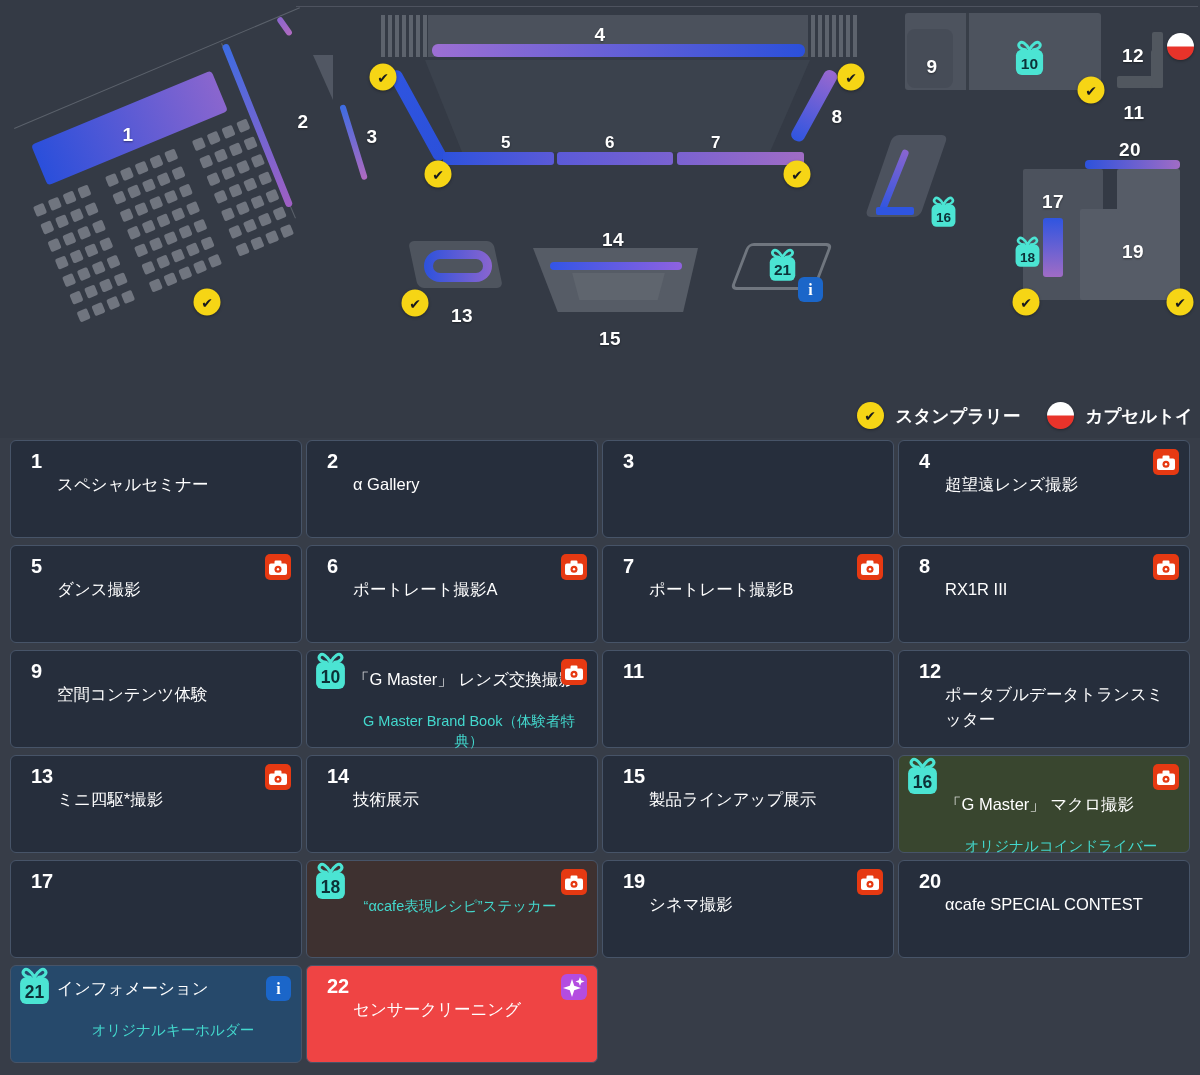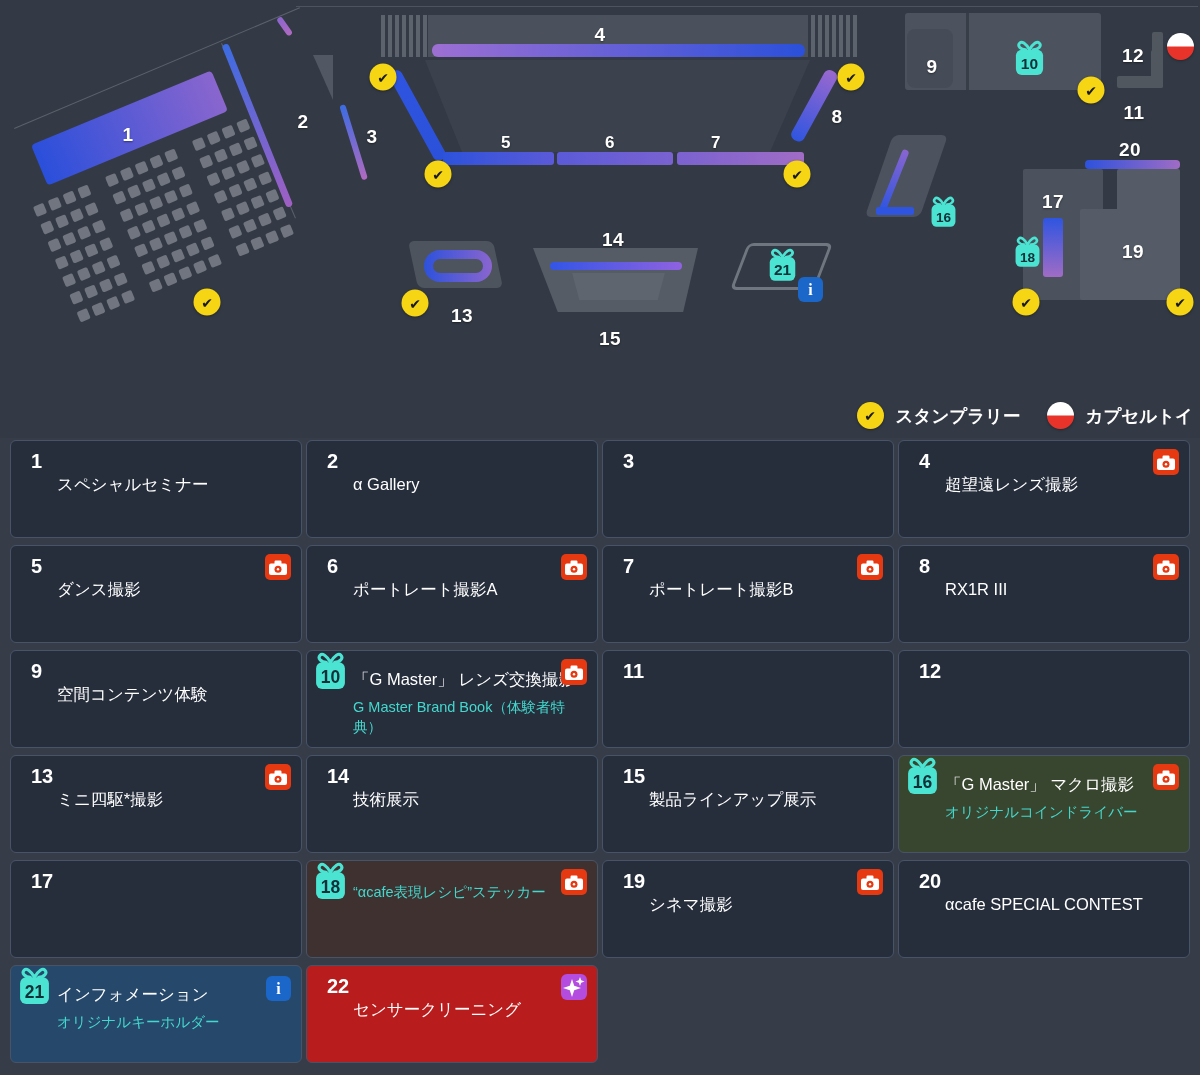--- a/index.html
+++ b/index.html
@@ -60,28 +60,28 @@
     display:grid;grid-template-columns:repeat(4,1fr);gap:7px 4px;
   }
   .cell{
     position:relative;height:98px;background:#262e3c;
     border:1px solid #475468;border-radius:6px;box-sizing:border-box;color:#fff;
   }
   .cell.empty{background:transparent;border:none;}
   .cell .no{position:absolute;left:20px;top:9px;font-size:20px;font-weight:bold;}
   .cell .body{padding:31px 12px 6px 46px;font-size:16.5px;font-weight:normal;line-height:25px;}
   .cell.has-sub .body{padding-top:16px;}
-  .cell.c16 .body{padding-top:16px;}
-  .cell.c21 .body{padding-top:16px;}
+  .cell.c16 .body{padding-top:36px;}
+  .cell.c21 .body{padding-top:10px;}
   .cell.c18 .body{padding-right:30px;}
-  .cell .sub{margin-top:5px;color:#43d8cd;font-size:14.5px;line-height:20px;}
+  .cell .sub{margin-top:19px;color:#43d8cd;font-size:14.5px;line-height:20px;text-align:center;}
   .cell.c16{background:#39462f;}
   .cell.c18{background:#3e3130;}
   .cell.c21{background:#26496b;}
-  .cell.c22{background:#b91c1c;}
+  .cell.c22{background:#ef4444;}
   .cam{position:absolute;top:8px;right:10px;width:26px;height:26px;}
   .cellgift{position:absolute;left:6px;top:1px;width:35px;}
   .cell .infoicon{top:10px;right:10px;width:25px;height:25px;font-size:16px;}
   .sparkle{position:absolute;top:8px;right:10px;width:26px;height:26px;}
 </style>
 </head>
 <body>
 
 <div class="map">
 
@@ -418,20 +418,23 @@
       <div class="sub">G Master Brand Book（体験者特典）</div>
     </div>
   </div>
 
   <div class="cell">
     <span class="no">11</span>
   </div>
 
   <div class="cell">
     <span class="no">12</span>
+    <div class="body">
+        <div>ポータブルデータトランスミッター</div>
+      </div>
   </div>
 
   <div class="cell">
     <span class="no">13</span>
     <svg class="cam" viewBox="0 0 26 26">
       <rect width="26" height="26" rx="5" fill="#e63912"></rect>
         <rect x="4" y="9.5" width="18" height="11.5" rx="2" fill="#fff"></rect>
       <rect x="9.5" y="6.5" width="7" height="4" rx="1.2" fill="#fff"></rect>
         <circle cx="13" cy="15.2" r="3.5" fill="#e63912"></circle>
         <circle cx="13" cy="15.2" r="1.2" fill="#fff"></circle>

